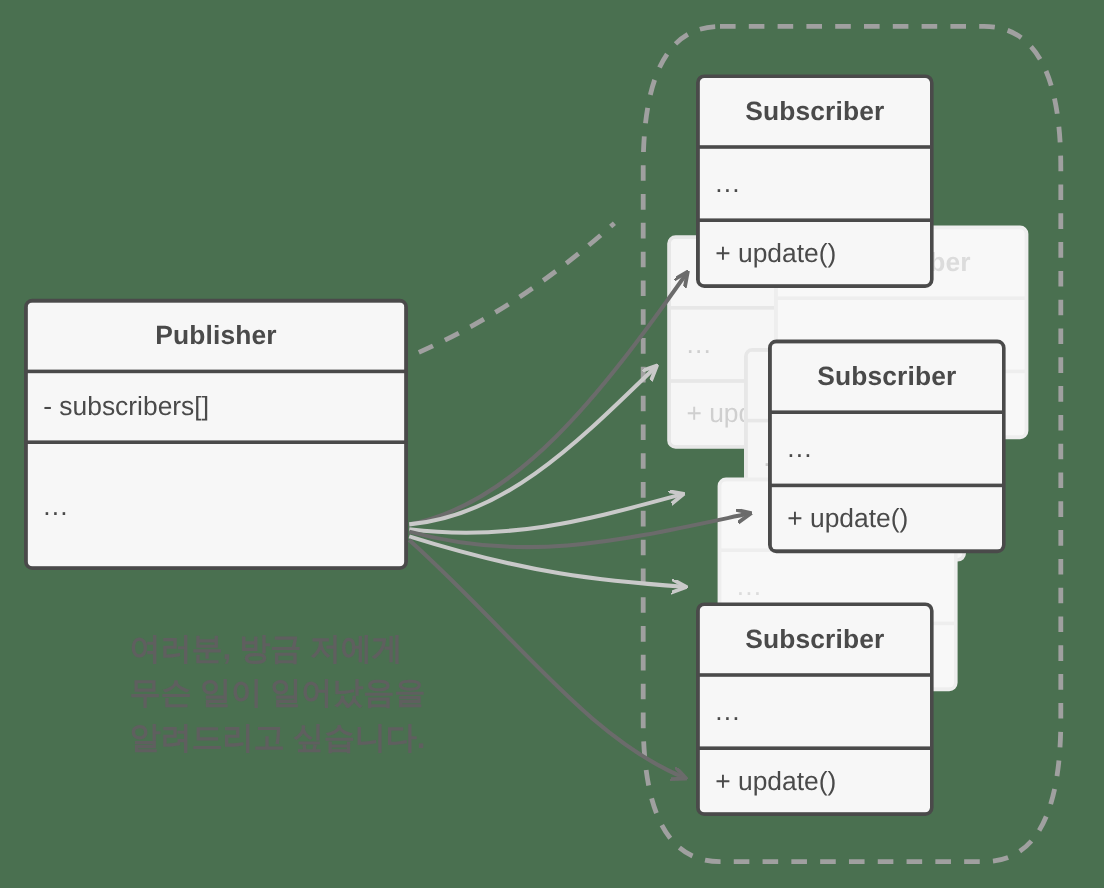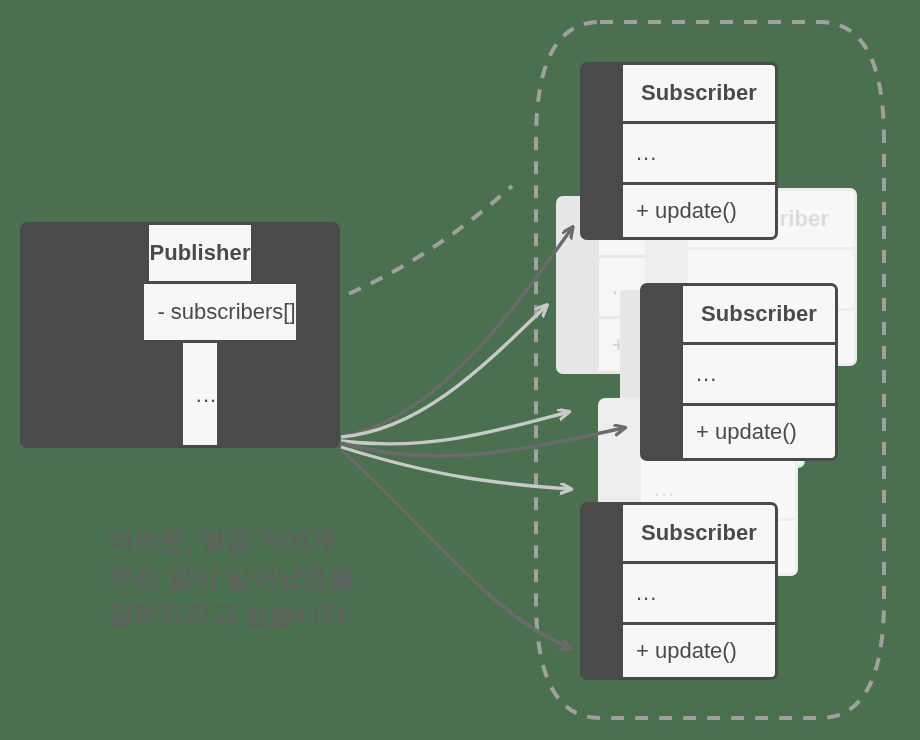--- a/index.html
+++ b/index.html
@@ -16,21 +16,21 @@
   #dashes{z-index:5;}
 
   
   .uml{
     position:absolute;
     box-sizing:border-box;
     border:3px solid #4a4a4a;
     border-radius:7px;
     background:#4a4a4a;
     overflow:hidden;
-    display:flex;flex-direction:column;padding-left:40px;
+    display:flex;flex-direction:column;
   }
   .uml .cell{
     background:#f7f7f7;
     color:#4a4a4a;
     display:flex;align-items:center;
     box-sizing:border-box;
   }
   .uml .cell + .cell{margin-top:3px;}
   .uml .title{
     justify-content:center;
@@ -132,23 +132,23 @@
 
     <path d="M 341 441 C 430 452 500 430 568 412" fill="none" stroke="#c9c9c9" stroke-width="3.4" marker-end="url(#ahLight)"></path>
 
     <path d="M 341 443 C 440 470 520 450 624 428" fill="none" stroke="#6b6b6b" stroke-width="3.4" marker-end="url(#ahDark)"></path>
 
     <path d="M 341 447 C 440 478 500 484 570 489" fill="none" stroke="#c9c9c9" stroke-width="3.4" marker-end="url(#ahLight)"></path>
 
     <path d="M 341 450 C 430 530 490 615 570 648" fill="none" stroke="#6b6b6b" stroke-width="3.4" marker-end="url(#ahDark)"></path>
   </svg>
 
-  <div class="uml z-box" style="left:20px;top:222px;width:320px;height:226px;align-items:center;">
+  <div class="uml z-box" style="left:20px;top:249px;width:320px;height:226px;">
     <div class="cell title" style="height:56px;">Publisher</div>
-    <div class="cell attr" style="height:56px;margin-left:40px;">- subscribers[]</div>
+    <div class="cell attr" style="height:56px;">- subscribers[]</div>
     <div class="cell op multiline" style="flex:1;">
       <span class="dots">...</span>
     </div>
   </div>
 
   <div class="uml z-box" style="left:580px;top:62px;width:198px;height:178px;">
     <div class="cell title" style="height:56px;">Subscriber</div>
     <div class="cell attr" style="height:58px;">
       <span class="dots">...</span>
     </div>

